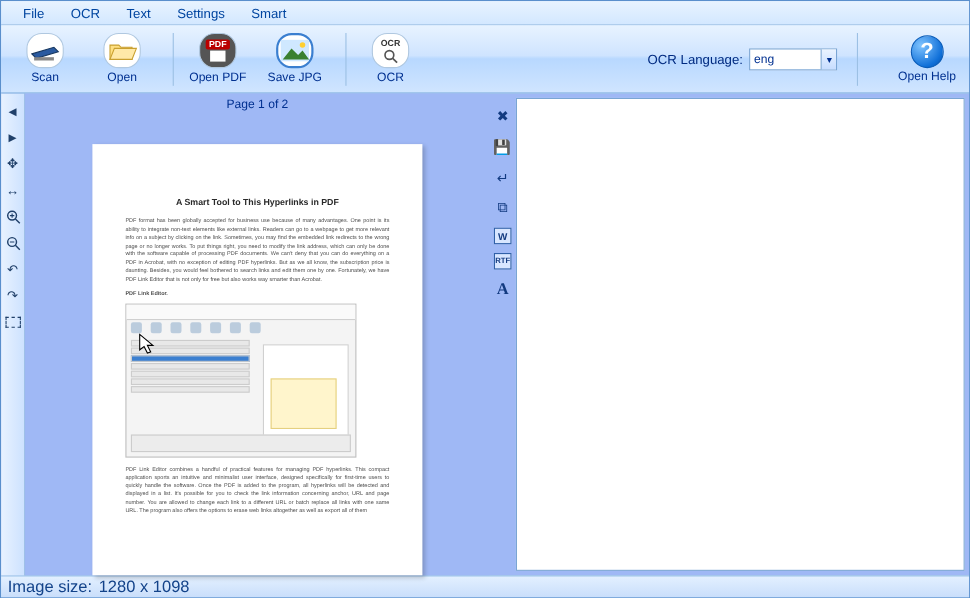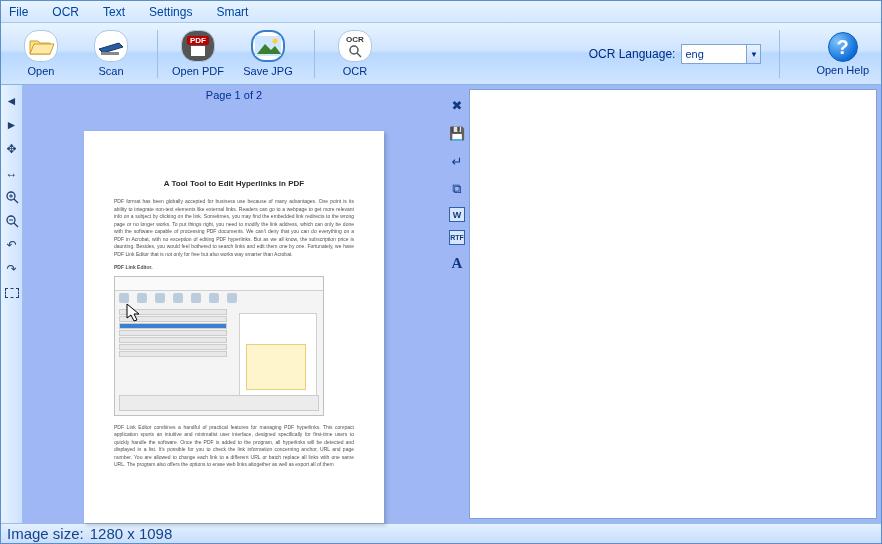--- a/index.html
+++ b/index.html
@@ -10,21 +10,21 @@
     width: 882px;
     height: 544px;
     overflow: hidden;
     border: 1px solid #5a8fcc;
   }
   .menubar {
     background: linear-gradient(#e8f3ff, #d3e8ff);
     height: 22px;
     display: flex;
     align-items: center;
-    padding-left: 8px;
+    padding-left: 20px;
     border-bottom: 1px solid #a8c8e8;
   }
   .menubar span {
     color: #0045a0;
     margin-right: 24px;
     cursor: default;
   }
   .toolbar {
     background: linear-gradient(#e8f3ff, #cfe4ff 45%, #b8d8ff 50%, #d0e5ff);
     height: 62px;
@@ -257,34 +257,34 @@
   <span>OCR</span>
   <span>Text</span>
   <span>Settings</span>
   <span>Smart</span>
 </div>
 
 <div class="toolbar">
   <div class="tb-btn">
     <div class="icon-box">
       <svg width="28" height="22" viewBox="0 0 28 22">
-          <path d="M3 6h8l2 2h10v11H3z" fill="#ffe082" stroke="#c9a030"></path>
-          <path d="M3 19L7 9h20l-4 10z" fill="#ffe9a8" stroke="#c9a030"></path>
-        </svg>
-    </div>
-    <div class="tb-label">Open</div>
+          <path d="M2 14 L22 8 L26 12 L6 18 Z" fill="#2a5aa0" stroke="#183860"></path>
+          <rect x="4" y="17" width="18" height="3" fill="#888"></rect>
+        </svg>
+    </div>
+    <div class="tb-label">Scan</div>
   </div>
   <div class="tb-btn">
     <div class="icon-box">
       <svg width="28" height="22" viewBox="0 0 28 22">
-          <path d="M2 14 L22 8 L26 12 L6 18 Z" fill="#2a5aa0" stroke="#183860"></path>
-          <rect x="4" y="17" width="18" height="3" fill="#888"></rect>
-        </svg>
-    </div>
-    <div class="tb-label">Scan</div>
+          <path d="M3 6h8l2 2h10v11H3z" fill="#ffe082" stroke="#c9a030"></path>
+          <path d="M3 19L7 9h20l-4 10z" fill="#ffe9a8" stroke="#c9a030"></path>
+        </svg>
+    </div>
+    <div class="tb-label">Open</div>
   </div>
   <div class="tb-sep"></div>
   <div class="tb-btn">
     <div class="icon-box" style="background:#555;color:#fff;font-size:8px;font-weight:bold;flex-direction:column;">
       <div style="background:#b00;padding:0 3px;border-radius:2px;">PDF</div>
       <svg width="20" height="12" viewBox="0 0 20 12">
           <rect x="3" y="1" width="14" height="10" fill="#fff"></rect>
         </svg>
     </div>
     <div class="tb-label">Open PDF</div>
@@ -350,21 +350,21 @@
     <div class="lt">↶</div>
     <div class="lt">↷</div>
     <div class="lt">
         <div class="dotted"></div>
       </div>
   </div>
 
   <div class="preview-area">
     <div class="page-counter">Page 1 of 2</div>
     <div class="doc">
-      <h3>A Tool Tool to Edit Hyperlinks in PDF</h3>
+      <h3>A Smart Tool to This Hyperlinks in PDF</h3>
       <p>PDF format has been globally accepted for business use because of many advantages. One point is its ability to integrate non-text elements like external links. Readers can go to a webpage to get more relevant info on a subject by clicking on the link. Sometimes, you may find the embedded link redirects to the wrong page or no longer works. To put things right, you need to modify the link address, which can only be done with the software capable of processing PDF documents. We can't deny that you can do everything on a PDF in Acrobat, with no exception of editing PDF hyperlinks. But as we all know, the subscription price is daunting. Besides, you would feel bothered to search links and edit them one by one. Fortunately, we have PDF Link Editor that is not only for free but also works way smarter than Acrobat.</p>
       <p class="bold">PDF Link Editor.</p>
       <div class="thumb">
         <div class="th-bar"></div>
         <div class="th-icons">
             <span></span>
             <span></span>
             <span></span>
             <span></span>
             <span></span>

